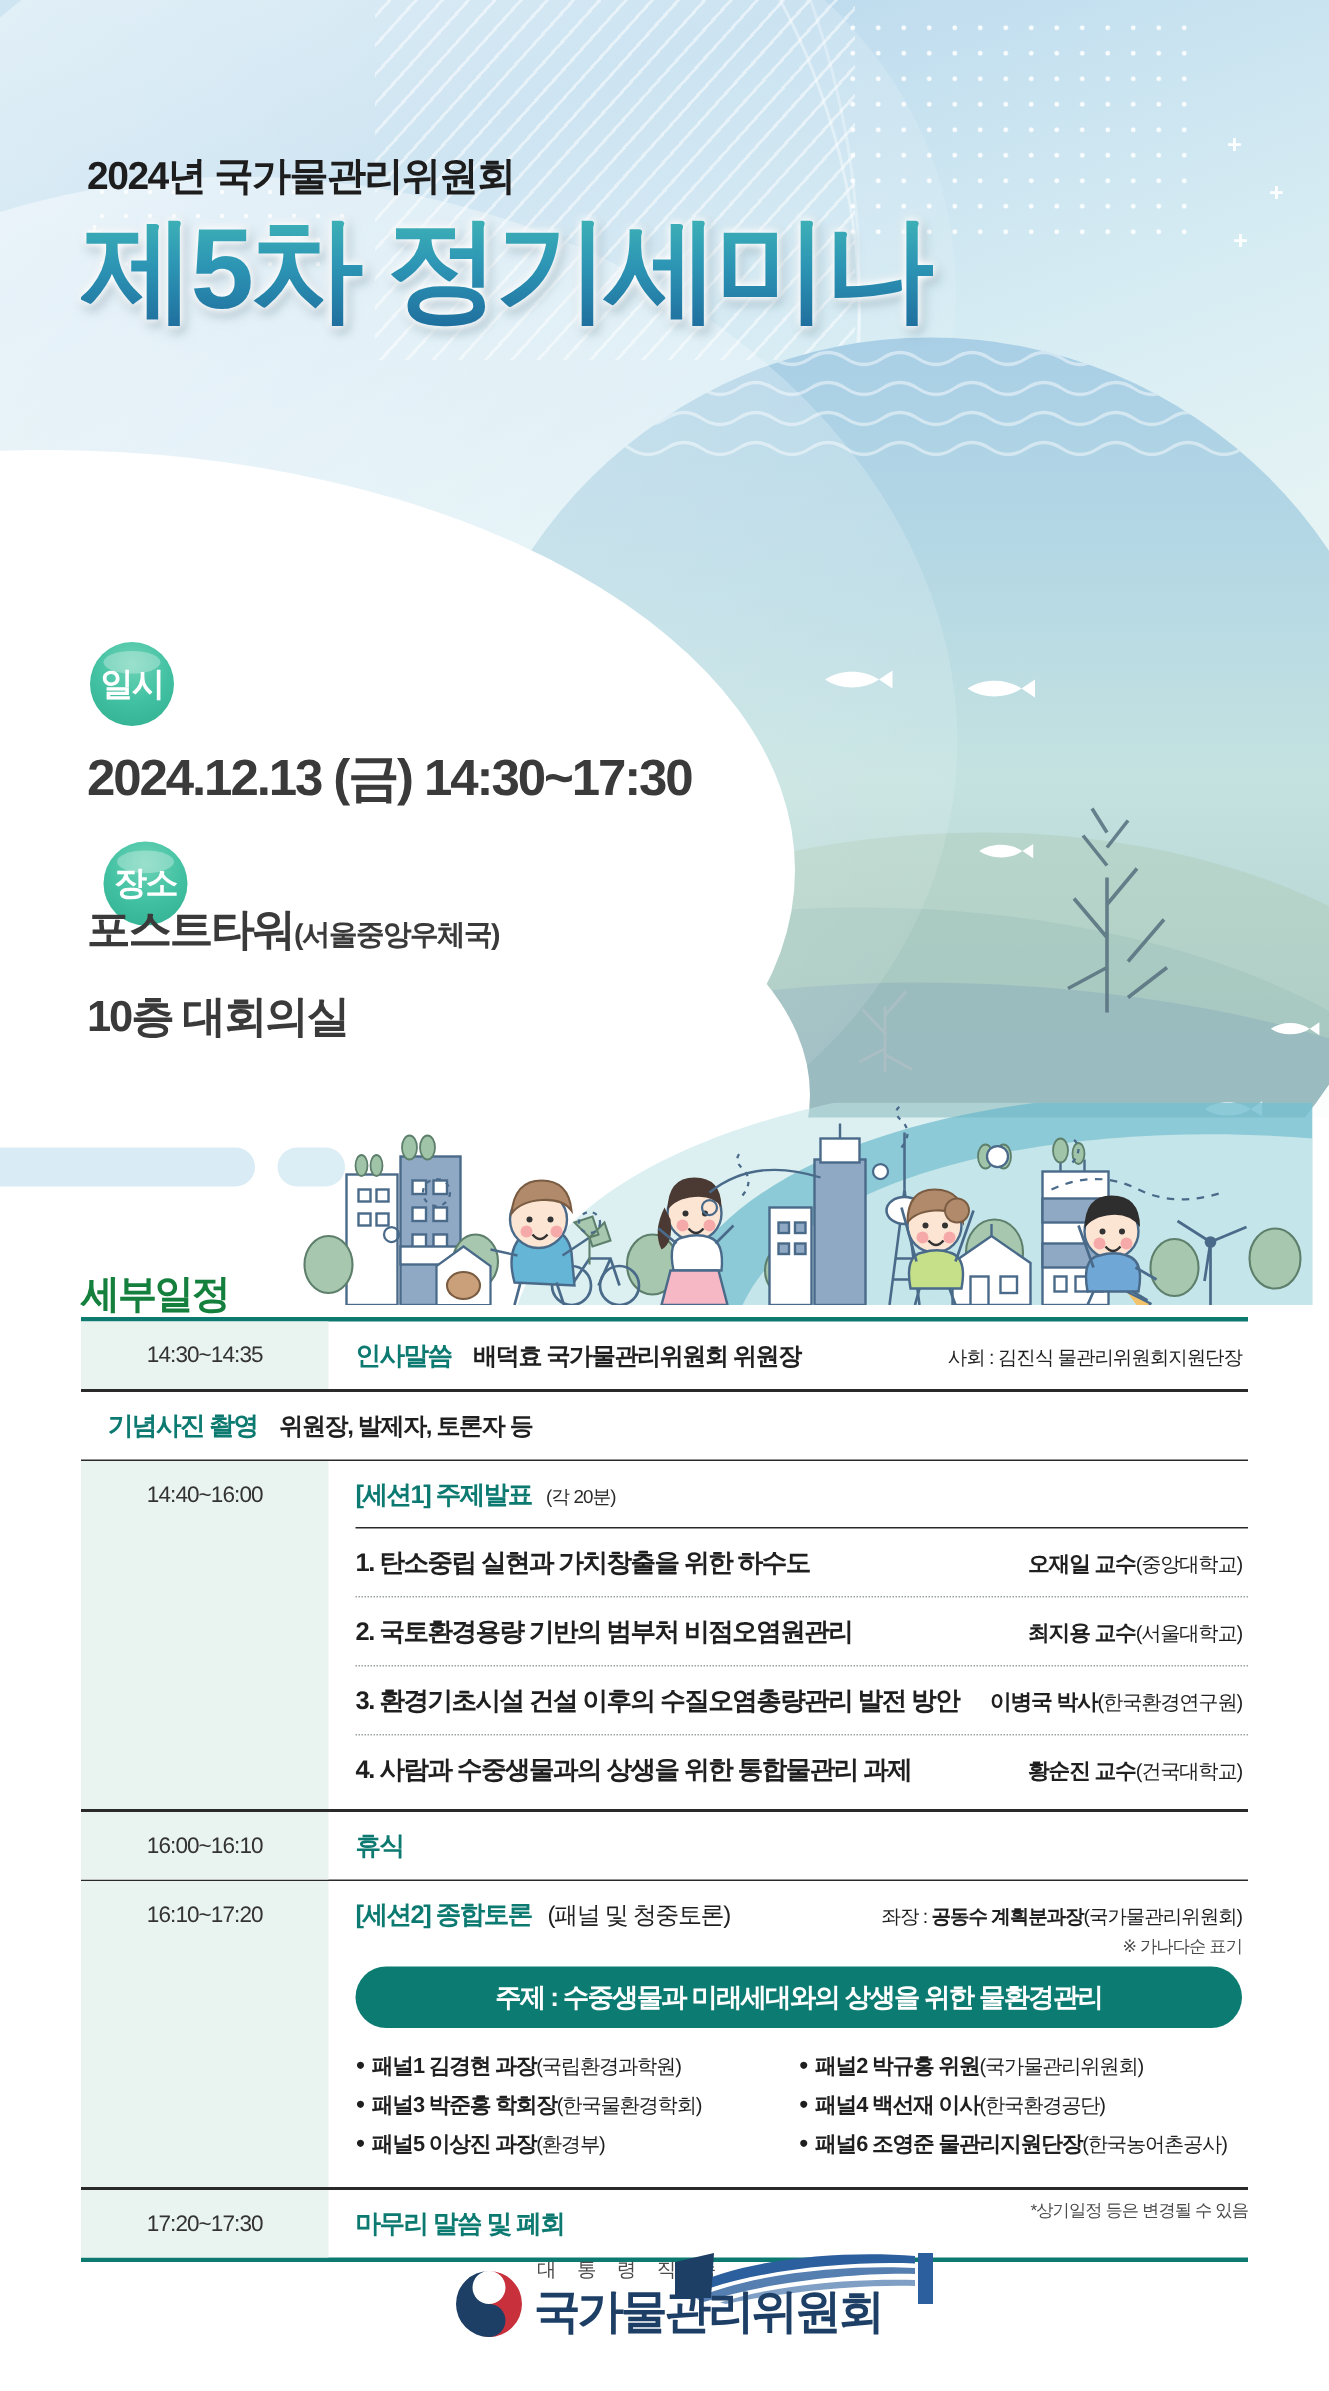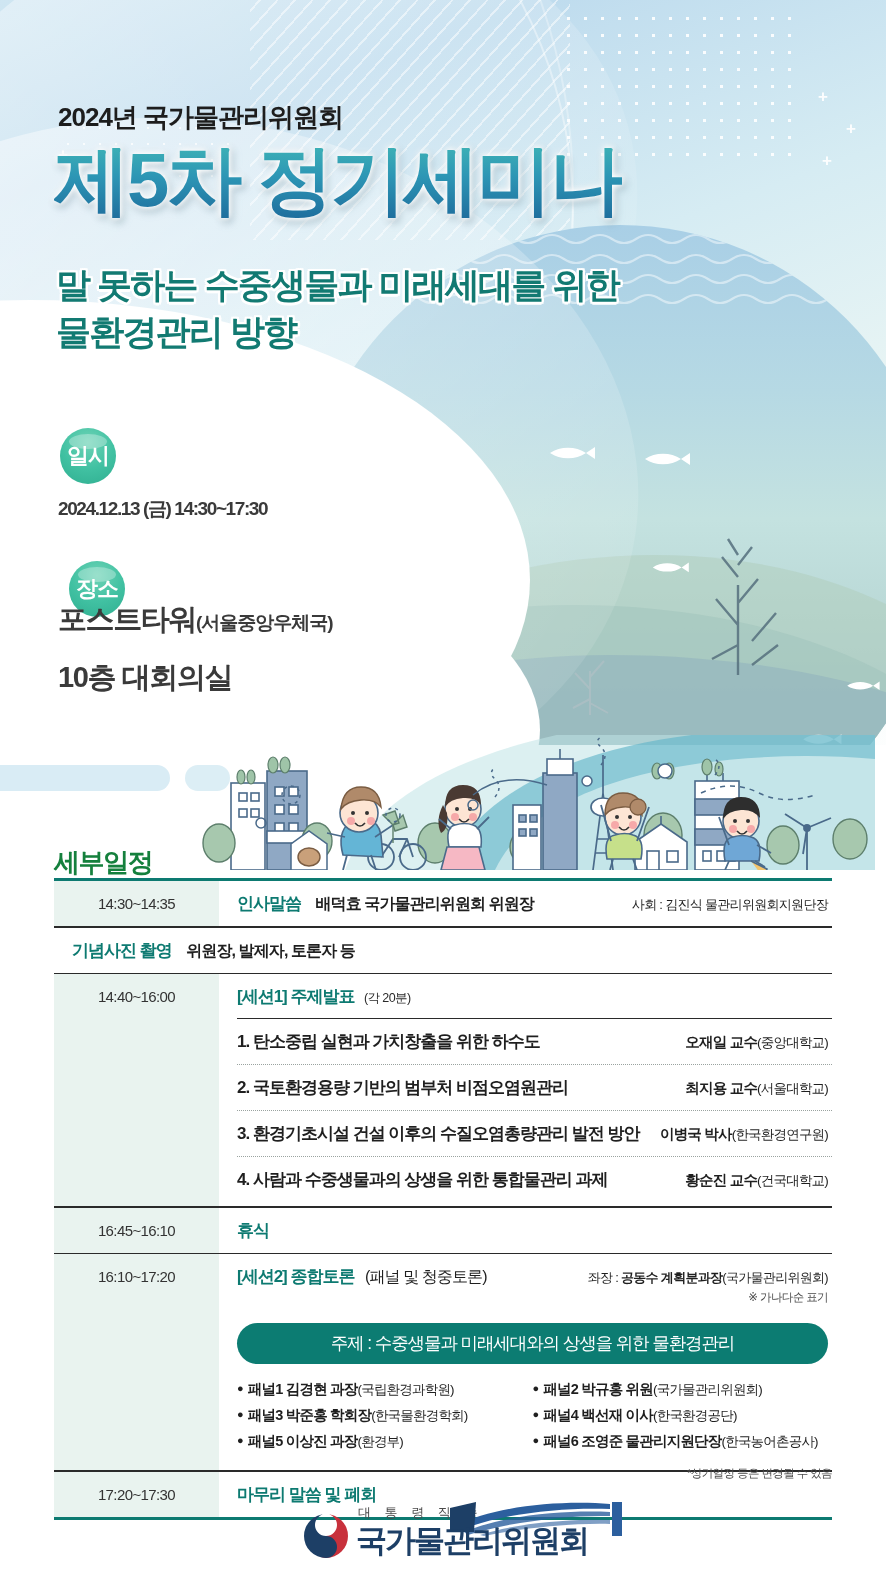--- a/index.html
+++ b/index.html
@@ -129,21 +129,21 @@
     display:flex;align-items:center;justify-content:center;
   }
   .badge::after{
     content:"";position:absolute;left:9px;top:6px;width:38px;height:15px;border-radius:50%;
     background:rgba(255,255,255,.30);
   }
   .badge-date{left:60px;top:428px;}
   .badge-place{left:69px;top:561px;}
   .info-date{
     position:absolute;left:58px;top:496px;
-    font-size:19px;font-weight:800;color:#3a3a3a;letter-spacing:-1.4px;
+    font-size:34px;font-weight:800;color:#3a3a3a;letter-spacing:-1.4px;
   }
   .info-place1{
     position:absolute;left:58px;top:600px;
     font-size:29px;font-weight:800;color:#3a3a3a;letter-spacing:-1.4px;
   }
   .info-place1 .paren{font-size:19px;font-weight:700;letter-spacing:-1px;}
   .info-place2{
     position:absolute;left:58px;top:658px;
     font-size:29px;font-weight:800;color:#3a3a3a;letter-spacing:-1.4px;
   }
@@ -181,22 +181,22 @@
   .talk-s{font-size:14.5px;font-weight:700;color:#1f1f1f;letter-spacing:-.8px;white-space:nowrap;}
   .talk-s .aff{font-weight:400;font-size:13.5px;}
   .dotrule{border-top:1.6px dotted #9aa3a0;}
   .solidrule{border-top:1.6px solid #2a2a2a;}
   .note-gana{
     text-align:right;font-size:11.5px;color:#4a4a4a;letter-spacing:-.6px;
     padding:2px 4px 6px 0;
   }
   .topic-pill{
     background:#0c7c72;color:#fff;border-radius:22px;
-    text-align:center;font-size:17.5px;font-weight:400;letter-spacing:-1.1px;
-    padding:8px 0 9px;margin:12px 4px 0 0;
+    text-align:center;font-size:17.5px;font-weight:700;letter-spacing:-1.1px;
+    padding:8px 0 9px;margin:0 4px 0 0;
   }
   .panels{display:flex;padding:12px 4px 10px 0;}
   .panel-col{flex:1;}
   .panel-item{
     font-size:14.5px;color:#1f1f1f;letter-spacing:-.8px;
     padding:3.5px 0;font-weight:700;
   }
   .panel-item .bullet{font-size:11px;vertical-align:2px;margin-right:5px;}
   .panel-item .aff{font-weight:400;font-size:13.5px;}
   .footnote{
@@ -299,24 +299,20 @@
 
   <span class="plus" style="left:818px;top:88px;">+</span>
   <span class="plus" style="left:846px;top:120px;">+</span>
   <span class="plus" style="left:822px;top:152px;">+</span>
   <span class="plus" style="left:58px;top:146px;">+</span>
   <span class="plus" style="left:388px;top:186px;">+</span>
   <span class="plus" style="left:300px;top:368px;opacity:.8;">✕</span>
 
   <div class="kicker">2024년 국가물관리위원회</div>
   <div class="bigtitle">제5차 정기세미나</div>
-  <div class="subtitle">
-    <div>말 못하는 수중생물과 미래세대를 위한</div>
-    <div>물환경관리 방향</div>
-  </div>
 
   <div class="badge badge-date">
       <span style="position:relative;z-index:2">일시</span>
     </div>
   <div class="info-date">2024.12.13 (금) 14:30~17:30</div>
 
   <div class="badge badge-place">
       <span style="position:relative;z-index:2">장소</span>
     </div>
   <div class="info-place1"><span>포스트타워</span><span class="paren">(서울중앙우체국)</span></div>
@@ -568,21 +564,21 @@
         <div class="talk">
           <div class="talk-t"><span>4.</span> <span>사람과 수중생물과의 상생을 위한 통합물관리 과제</span></div>
           <div class="talk-s"><span>황순진 교수</span><span class="aff">(건국대학교)</span></div>
         </div>
       </div>
     </div>
 
     <div class="rule-thin"></div>
 
     <div class="row">
-      <div class="tcell">16:45~16:10</div>
+      <div class="tcell">16:00~16:10</div>
       <div class="ccell">
         <span class="lbl">휴식</span>
       </div>
     </div>
 
     <div class="rule-thin"></div>
 
     <div class="row">
       <div class="tcell">16:10~17:20</div>
       <div class="ccell" style="padding-bottom:6px;">

